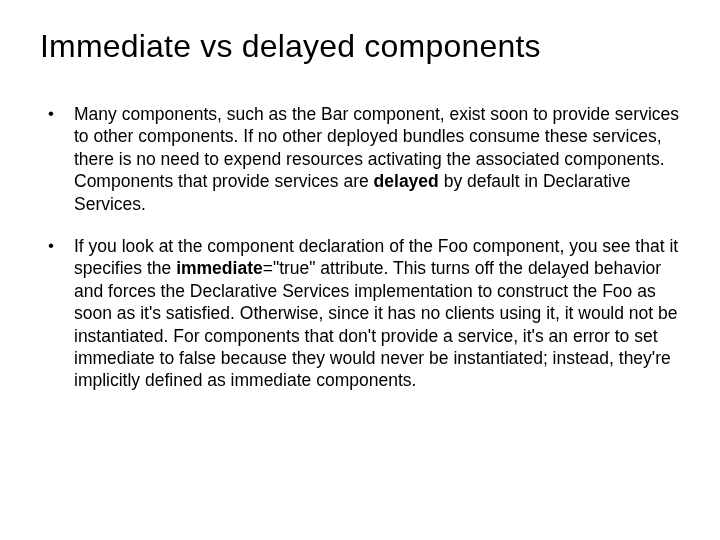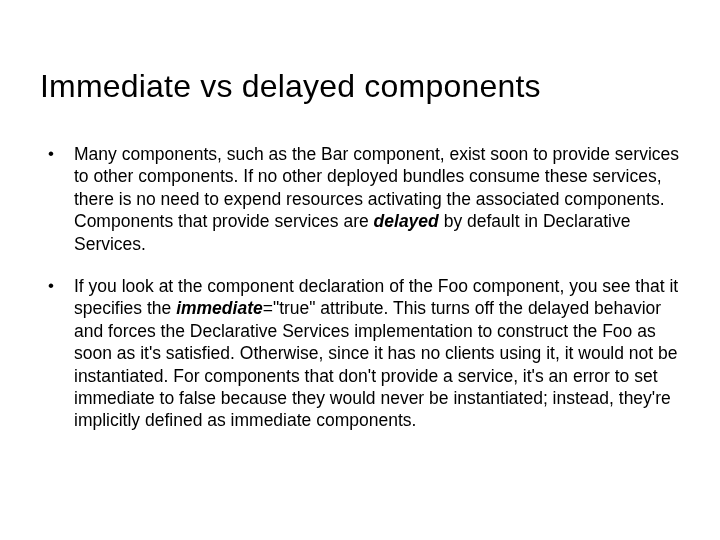--- a/index.html
+++ b/index.html
@@ -9,21 +9,20 @@
     height: 540px;
     background: #ffffff;
     font-family: Arial, Helvetica, sans-serif;
     color: #000000;
   }
   .slide {
     box-sizing: border-box;
     width: 720px;
     height: 456px;
     padding: 28px 40px 40px 40px;
-    margin-top: 40px;
   }
   .title {
     font-size: 32px;
     font-weight: 400;
     margin: 0 0 38px 0;
     letter-spacing: 0.2px;
   }
   ul.bullets {
     list-style: none;
     margin: 0;
@@ -37,21 +36,21 @@
     margin-bottom: 20px;
   }
   ul.bullets > li::before {
     content: "•";
     position: absolute;
     left: 8px;
     top: 0;
     font-size: 17px;
     line-height: 1.28;
   }
-  .bi { font-weight: 700; font-style: italic; }
+  .bi { font-weight: 700; }
 </style>
 </head>
 <body>
 
 <div class="slide">
   <h1 class="title">Immediate vs delayed components</h1>
   <ul class="bullets">
     <li>
       <span>Many components, such as the Bar component, exist soon to provide services to other components. If no other deployed bundles consume these services, there is no need to expend resources activating the associated components. Components that provide services are </span><span class="bi">delayed</span><span> by default in Declarative Services.</span>
     </li>

